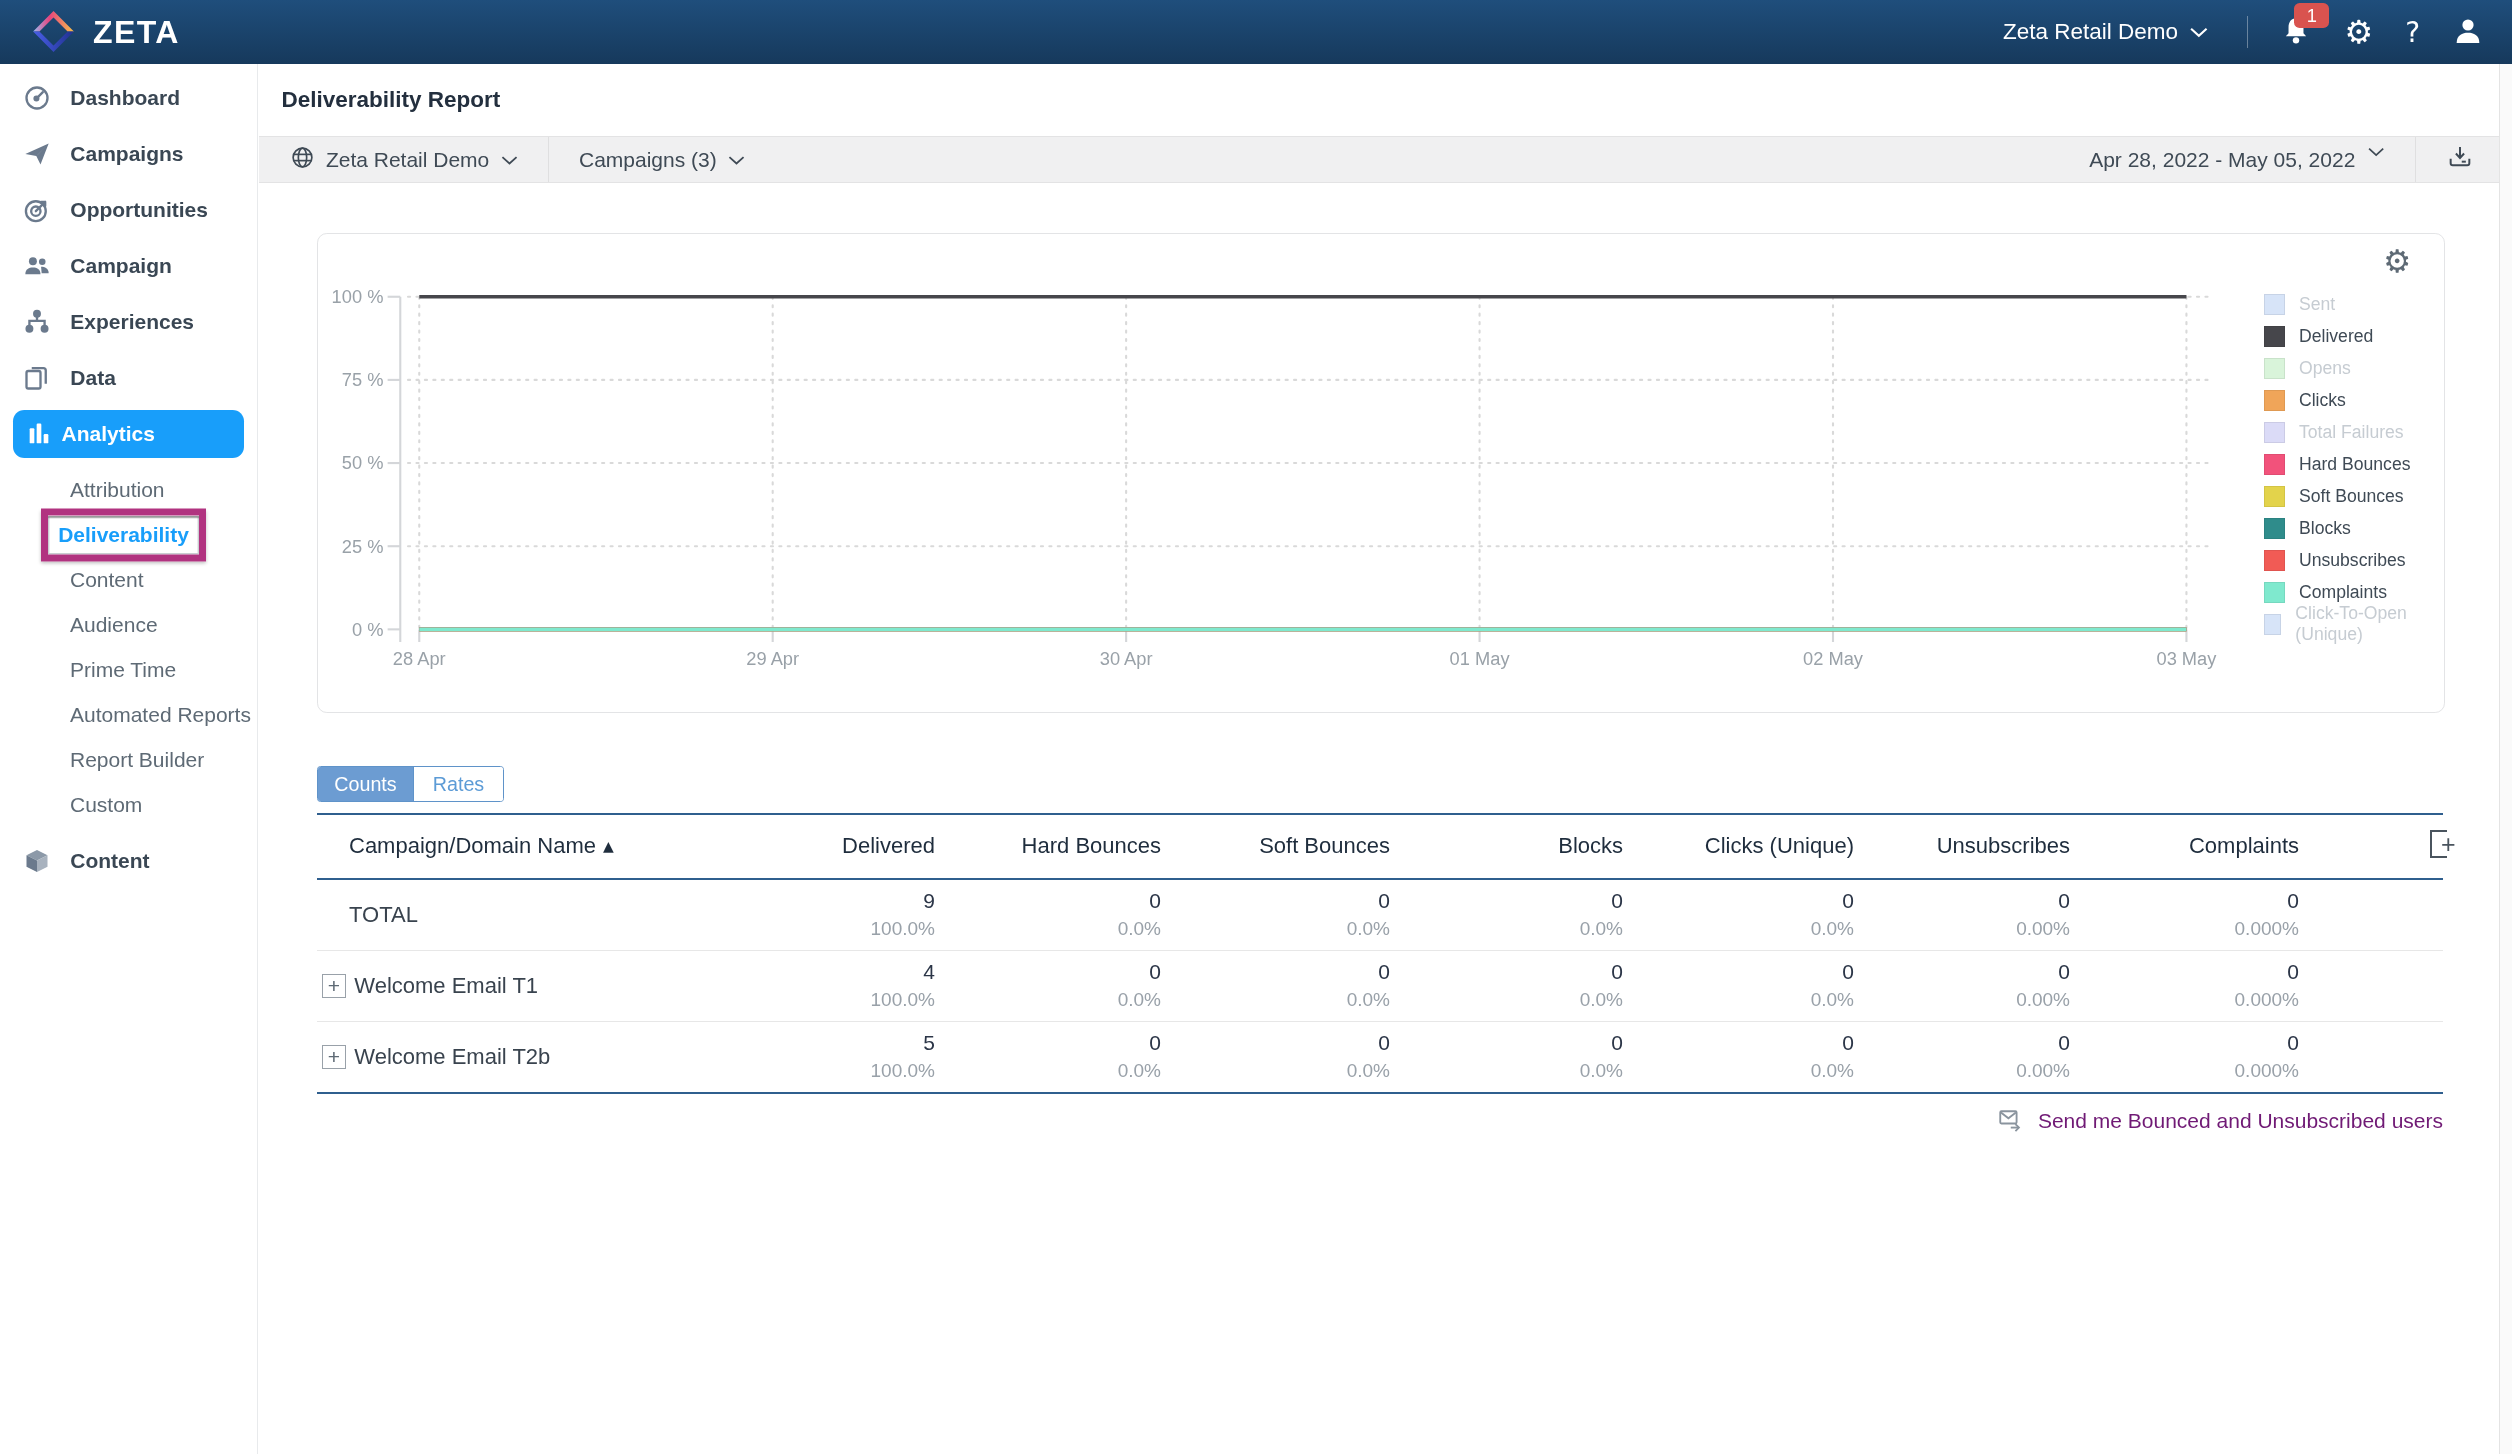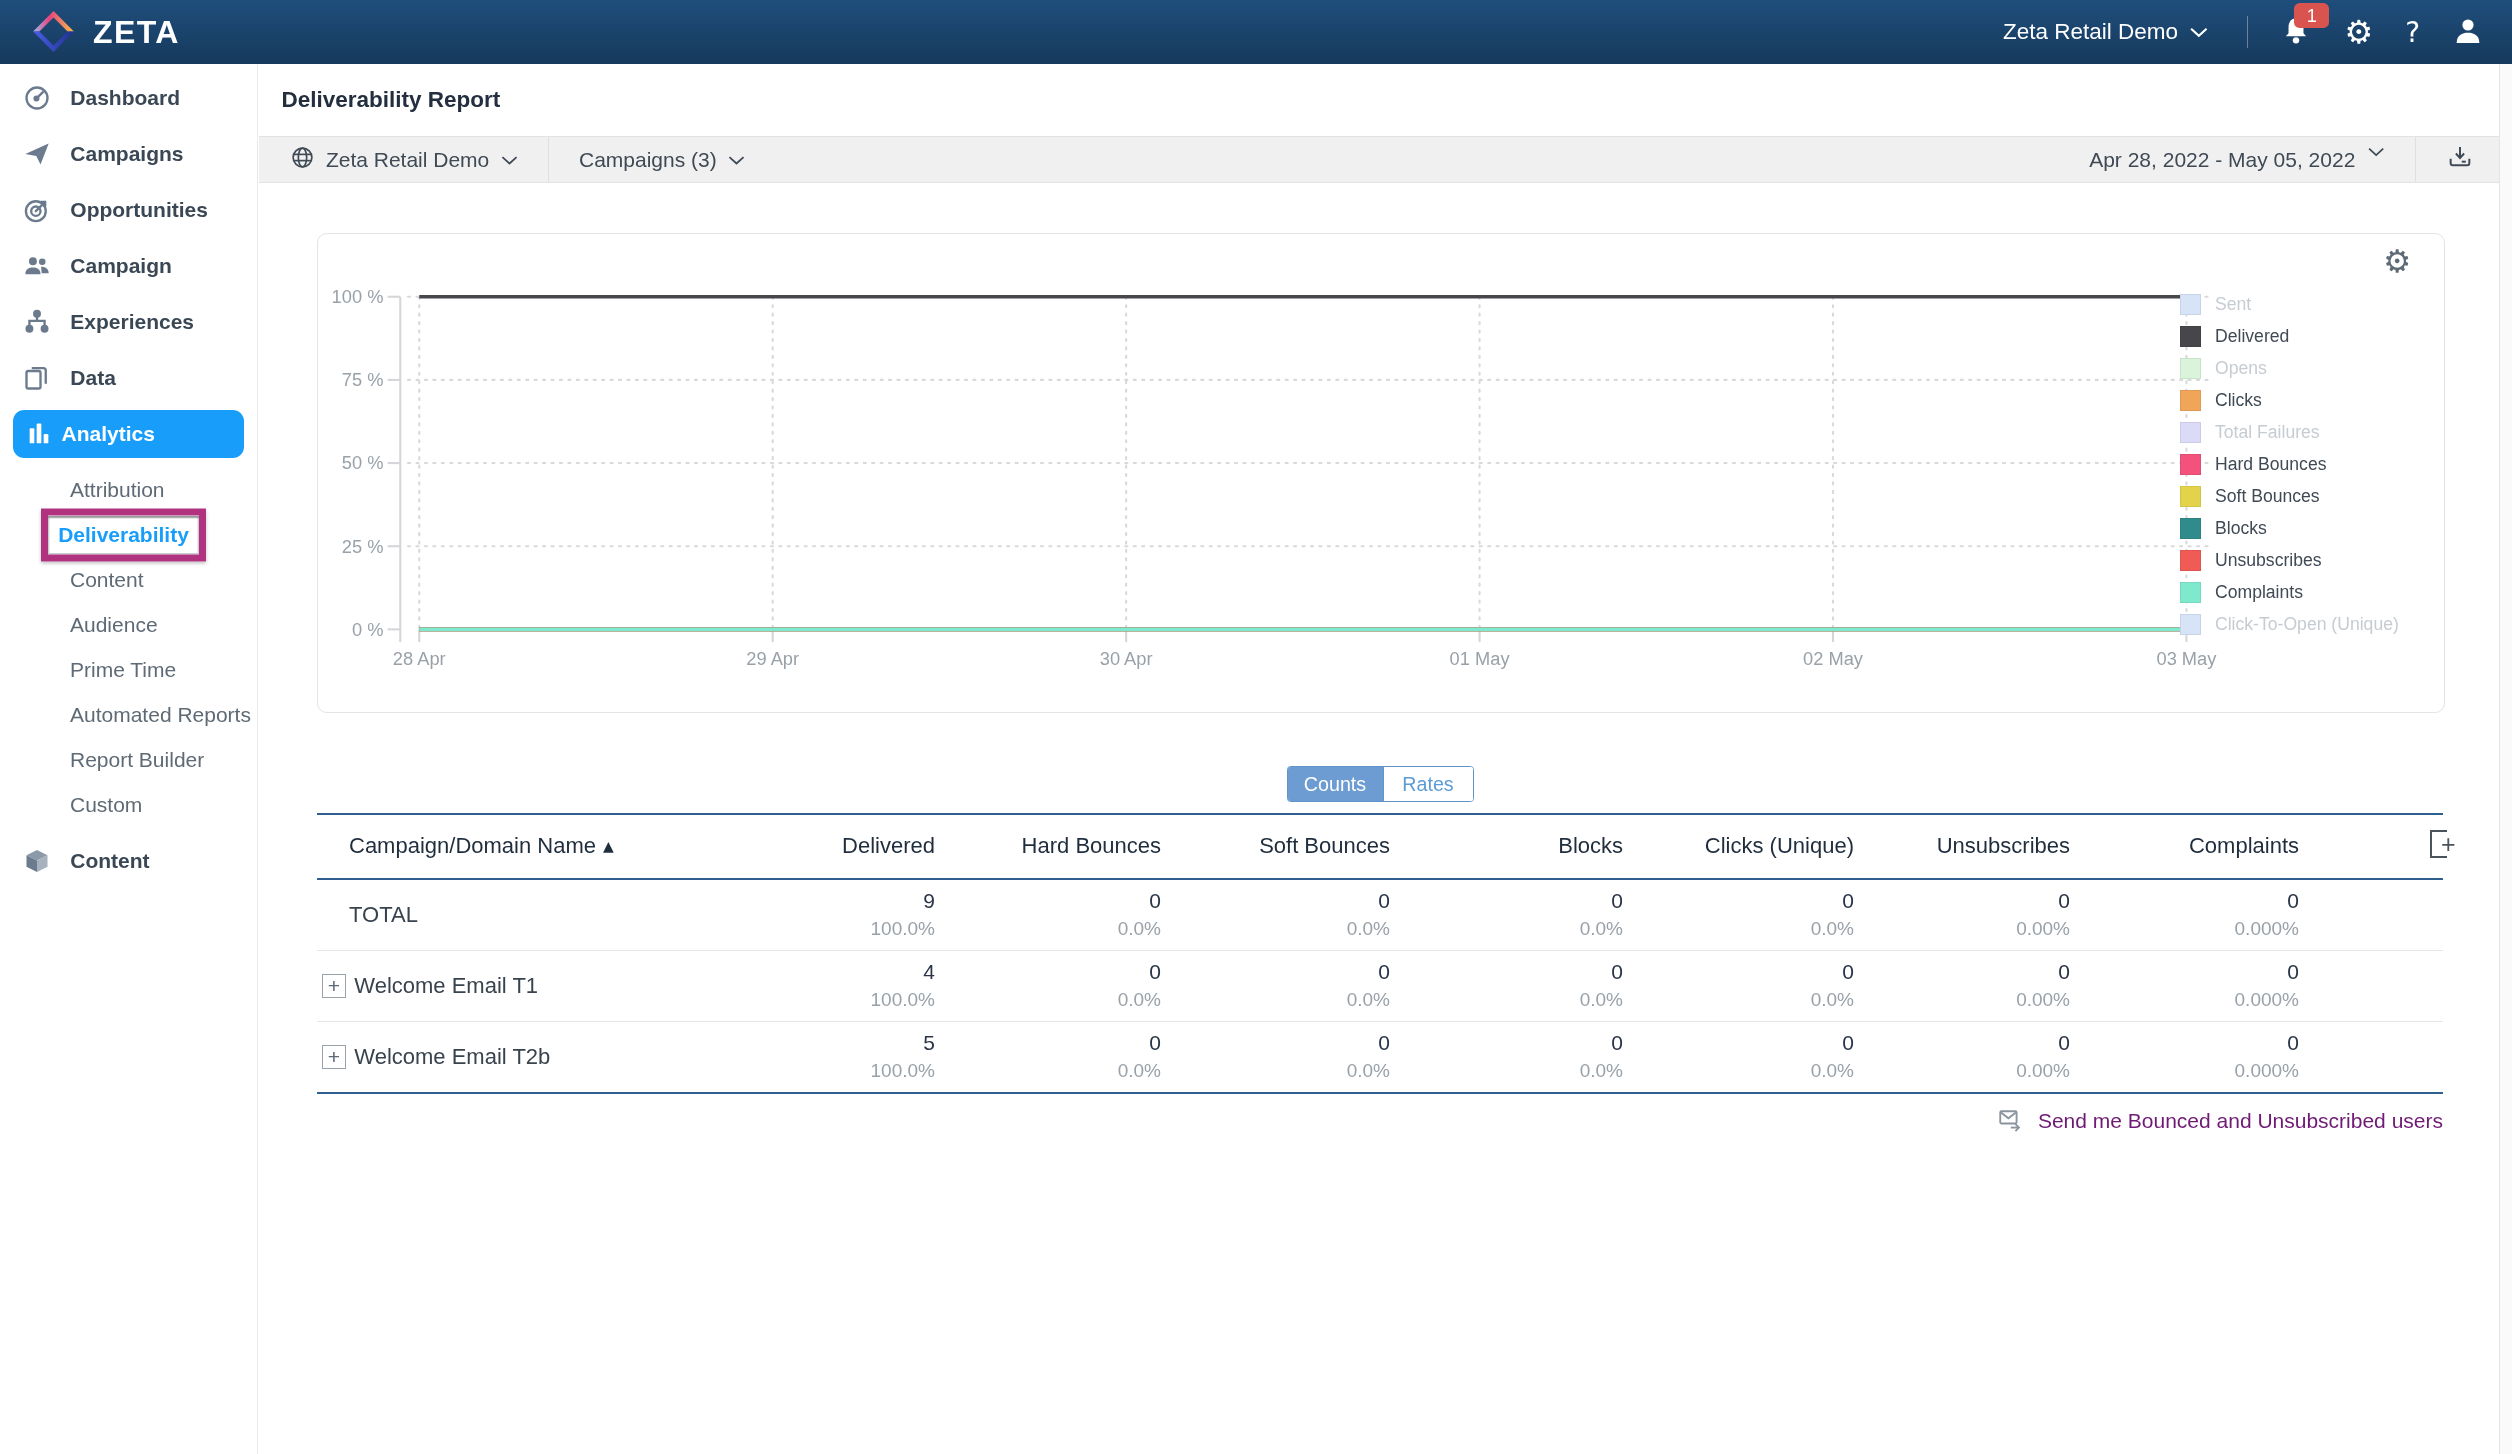--- a/index.html
+++ b/index.html
@@ -55,28 +55,28 @@
   .dl-btn{margin-left:0;}
 
   
   .chart-panel{position:relative;margin:50px 0 0 58px;width:2126px;height:478px;border:1.4px solid #E3E4E6;border-radius:9.8px;background:#fff;}
   #chart-svg{position:absolute;left:0;top:0;width:2123px;height:475px;}
   .grid{stroke:#D9D9D9;stroke-width:3;stroke-dasharray:3 9;stroke-linecap:round;}
   .axis{stroke:#D4D6D9;stroke-width:3;}
   .tick-label{fill:#99A1A8;font-size:26px;font-family:"Liberation Sans",sans-serif;}
   .chart-settings{position:absolute;top:11.3px;right:27px;background:none;border:none;cursor:pointer;}
   .chart-settings .gear-outline{color:#5E6A75;font-size:31px;font-family:"DejaVu Sans",sans-serif;line-height:1;}
-  #legend{position:absolute;top:54px;left:1862px;list-style:none;margin:0;padding:0;}
+  #legend{position:absolute;top:54px;left:1946px;list-style:none;margin:0;padding:0;}
   #legend li{height:32px;display:flex;align-items:center;}
   .swatch{width:21px;height:21px;margin-right:14px;border:0.7px solid rgba(0,0,0,.07);box-sizing:border-box;}
   .legend-label{font-size:17.6px;color:#3F4A55;}
   li.disabled .legend-label{color:#C6CCD2;}
 
   
-  .toggle-row{margin:53px 0 0 58px;width:2126px;display:flex;justify-content:center;}
+  .toggle-row{margin:53px 0 0 58px;width:2126px;display:flex;justify-content:flex-start;}
   .toggle{display:flex;border:1.4px solid #5F93C9;border-radius:3.5px;overflow:hidden;}
   .toggle button{height:34px;border:none;font-size:19.7px;cursor:pointer;font-family:"Liberation Sans",sans-serif;}
   #toggle-counts{width:95px;background:#6C9CD2;color:#fff;}
   #toggle-rates{width:90px;background:#fff;color:#5C9BD6;border-left:1.4px solid #5F93C9;}
 
   
   .dtable{position:relative;margin:10.5px 0 0 58px;width:2126px;border-top:2.8px solid #2F5F8E;}
   .thead{display:flex;height:63px;align-items:center;border-bottom:2.8px solid #2F5F8E;}
   .th{font-size:22px;color:#1F2D3D;box-sizing:border-box;}
   .th.c0{display:flex;align-items:center;gap:7px;padding-left:32px;}

